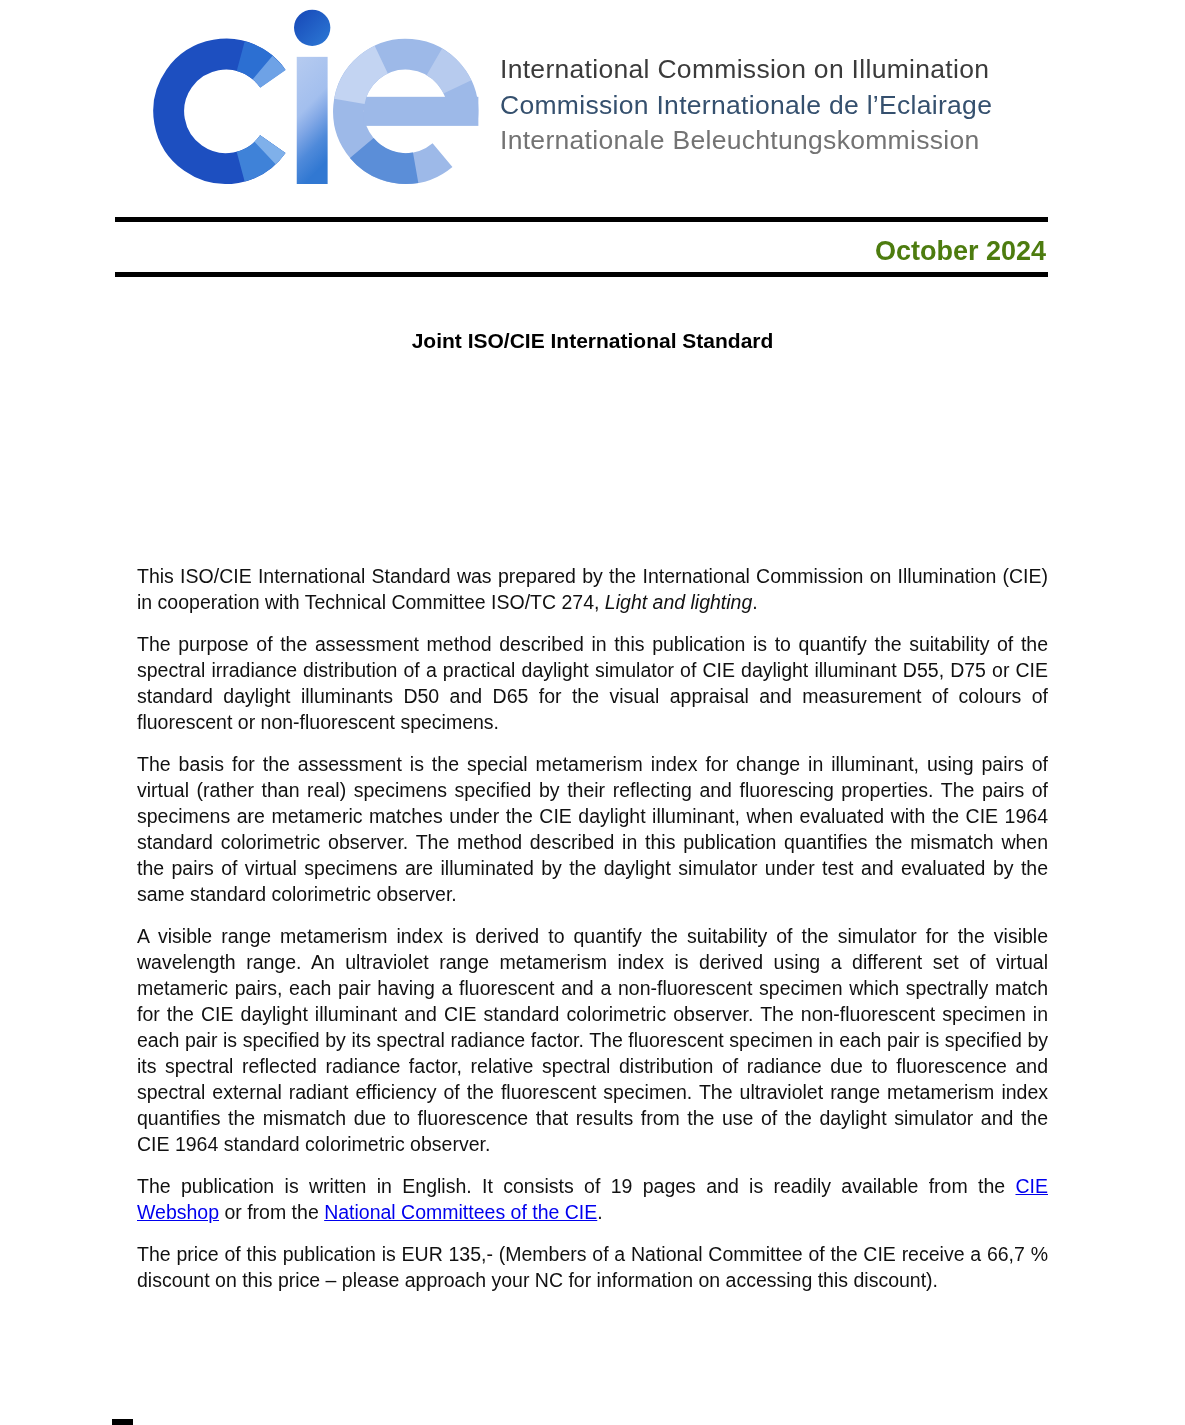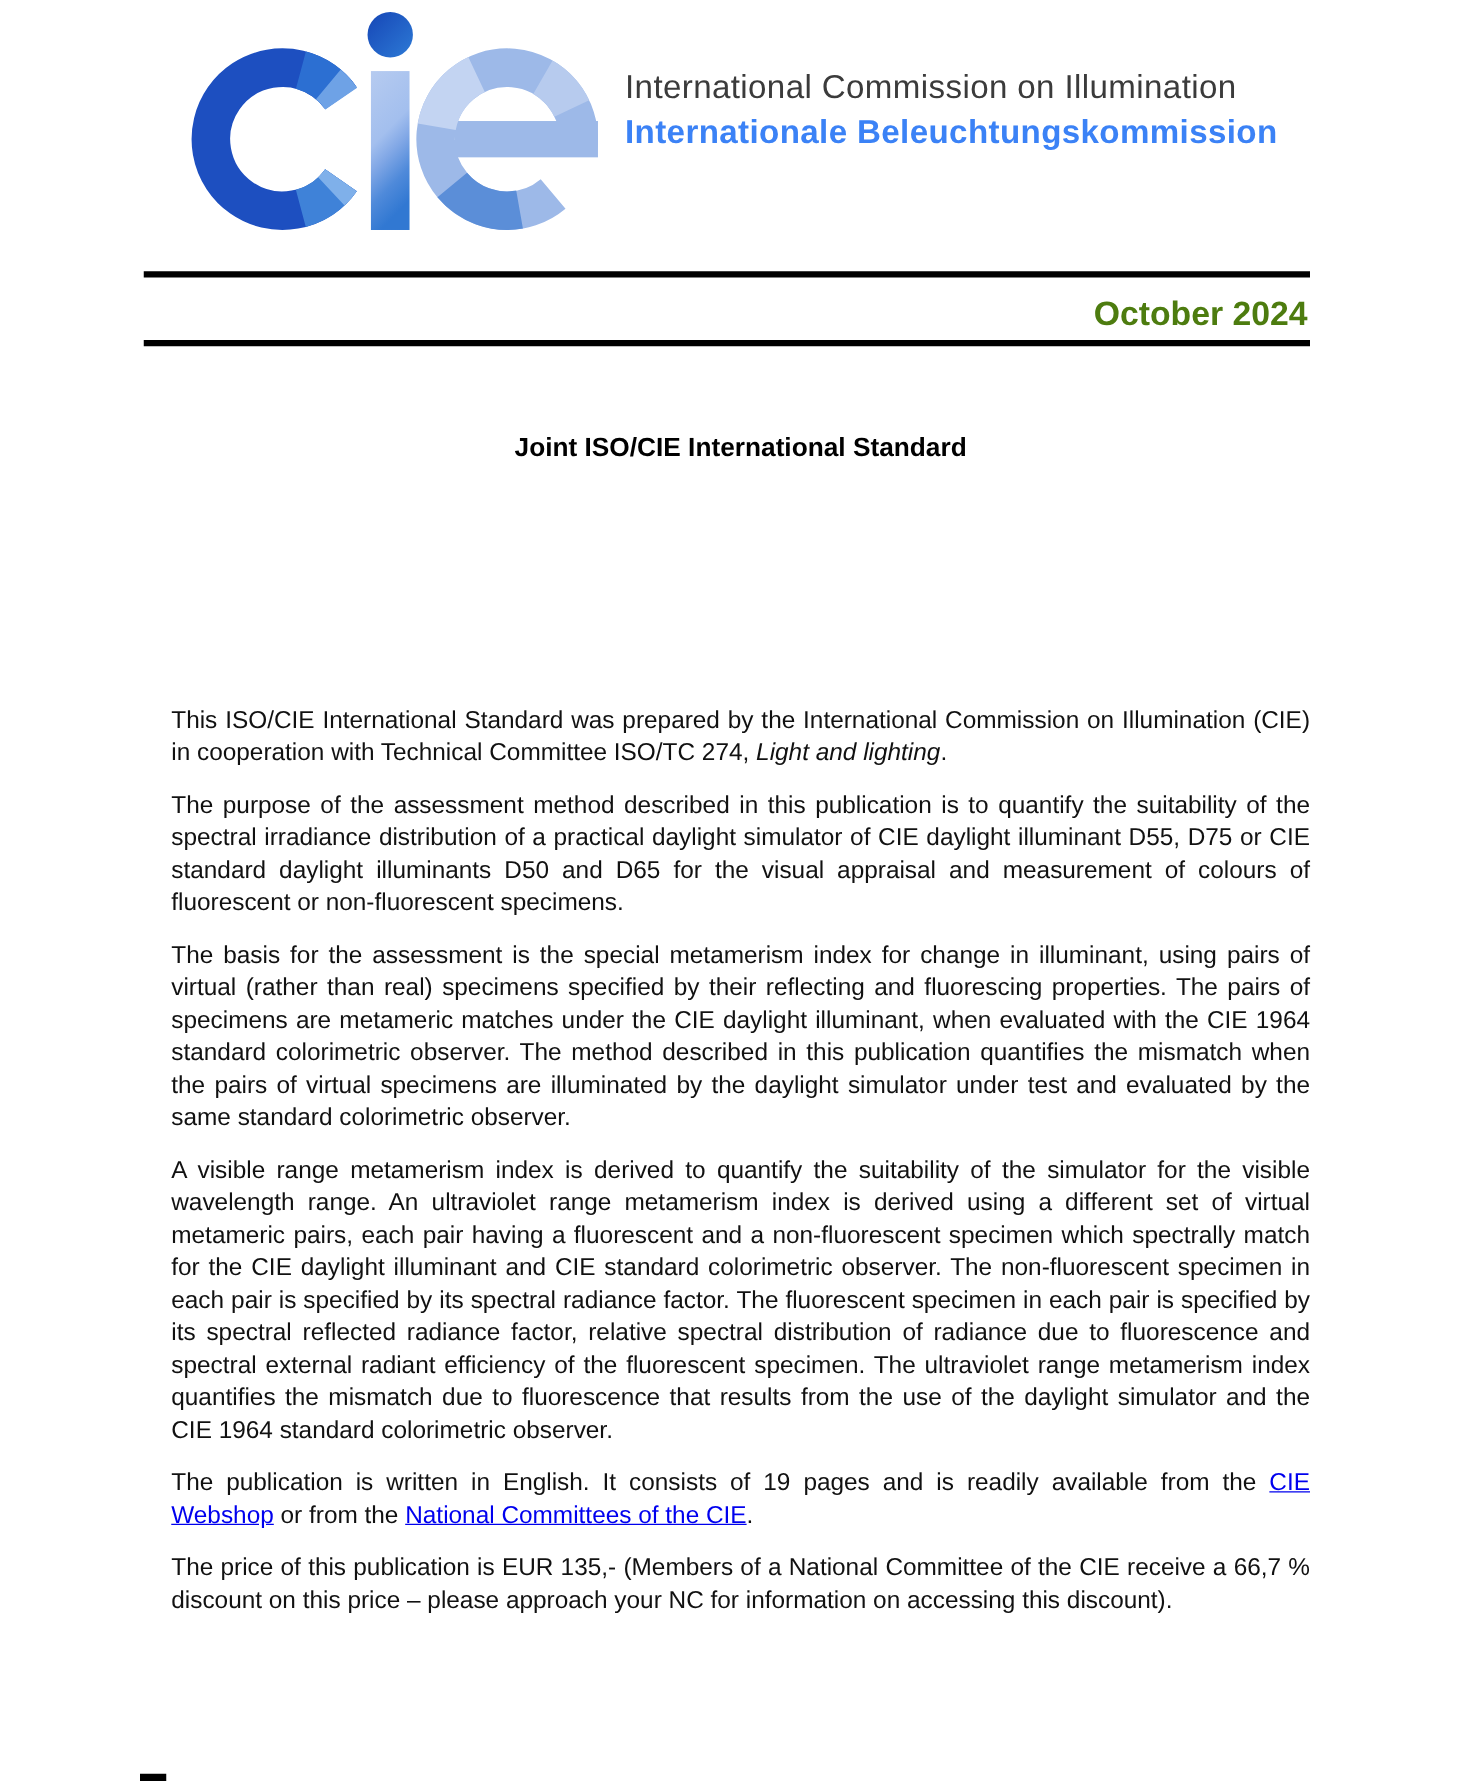--- a/index.html
+++ b/index.html
@@ -12,39 +12,39 @@
     font-family: "Liberation Sans", "DejaVu Sans", sans-serif;
     color: #1a1a1a;
   }
 
   
   .logo-wrap { position: absolute; left: 146px; top: 4px; width: 336px; height: 184px; }
   .org-names { position: absolute; left: 500px; top: 52px; }
   .org-line  { font-size: 26.5px; line-height: 35.5px; letter-spacing: 0.3px; white-space: nowrap; }
   .org-line.l1 { color: #3b3b3b; }
   .org-line.l2 { color: #35506e; }
-  .org-line.l3 { color: #3b82f6; font-weight: bold; }
+  .org-line.l3 { color: #737373; }
 
   
   .rule { position: absolute; left: 115px; width: 933px; height: 5px; background: #000000; }
   .rule.top    { top: 217px; }
   .rule.bottom { top: 272px; }
   .pr-title {
     position: absolute; left: 139px; top: 222px;
     font-size: 41px; font-weight: bold; letter-spacing: -0.5px;
     white-space: nowrap; color: #000;
   }
   .pr-date {
     position: absolute; right: 139px; top: 236px;
     font-size: 27px; font-weight: bold; white-space: nowrap; color: #4d7c0f;
   }
 
   
   .subhead {
-    position: absolute; left: 137px; top: 347px; width: 911px;
+    position: absolute; left: 137px; top: 329px; width: 911px;
     text-align: center; font-weight: bold; font-size: 21px; line-height: 23px; color: #000;
   }
   .subhead .line2 { margin-top: 13px; }
 
   
   .doc-title {
     position: absolute; left: 137px; top: 420px; width: 911px;
     margin: 0; text-align: center;
     font-size: 30px; line-height: 37px; font-weight: bold; color: #000;
   }
@@ -98,20 +98,21 @@
       <circle cx="286" cy="118" r="63" fill="none" stroke="#9db9e8" stroke-width="34" stroke-dasharray="346 50" transform="rotate(50 286 118)"></circle>
       <rect x="240" y="102" width="126" height="32" fill="#9db9e8"></rect>
       <circle cx="286" cy="118" r="63" fill="none" stroke="#5b8ed8" stroke-width="34" stroke-dasharray="66 330" transform="rotate(80 286 118)"></circle>
       <circle cx="286" cy="118" r="63" fill="none" stroke="#c3d4f2" stroke-width="34" stroke-dasharray="60 336" transform="rotate(190 286 118)"></circle>
       <circle cx="286" cy="118" r="63" fill="none" stroke="#b7cbee" stroke-width="34" stroke-dasharray="38 358" transform="rotate(-60 286 118)"></circle>
     </svg>
   </div>
 
   <div class="org-names">
     <div class="org-line l1">International Commission on Illumination</div>
+    <div class="org-line l2">Commission Internationale de l’Eclairage</div>
     <div class="org-line l3">Internationale Beleuchtungskommission</div>
   </div>
 
   <div class="rule top"></div>
   <div class="pr-date">October 2024</div>
   <div class="rule bottom"></div>
 
   <div class="subhead">
     <div class="line1">Joint ISO/CIE International Standard</div>
   </div>

